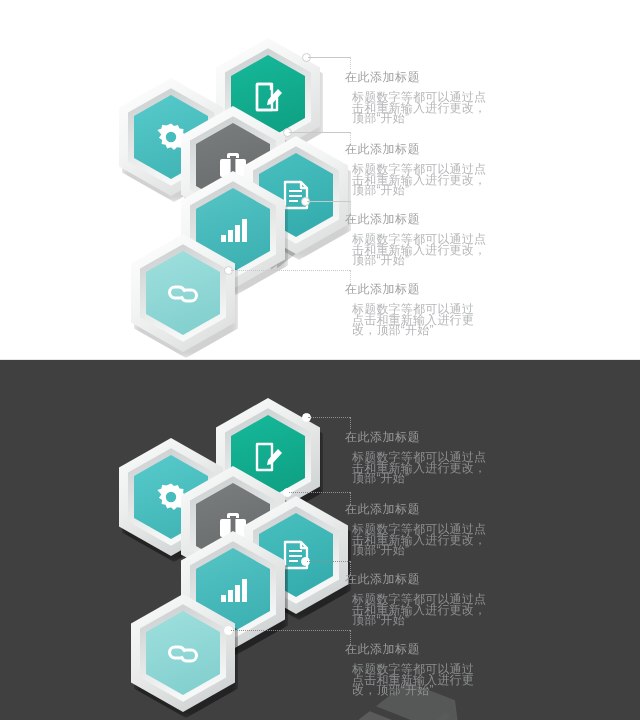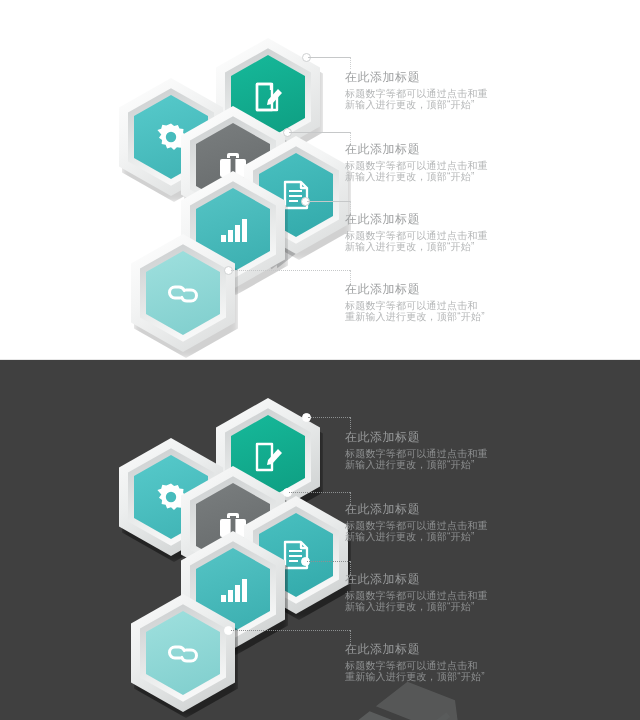--- a/index.html
+++ b/index.html
@@ -59,21 +59,21 @@
   .slide.dark .conn-drop{border-left-color:#8d9091;}
 
   
   .txt{position:absolute;width:150px;}
   .txt h3{
     margin:0 0 4px 0;font-size:12px;font-weight:400;
     color:#9d9fa0;letter-spacing:.5px;line-height:15px;
   }
   .slide.dark .txt h3{color:#9a9c9d;}
   .txt p{
-    margin:0;font-size:10px;line-height:10.5px;color:#b4b6b7;
+    margin:7px;font-size:12px;line-height:10.5px;color:#b4b6b7;
     letter-spacing:.2px;
   }
   .slide.dark .txt p{color:#8e9091;}
 
   
   .watermark{
     position:absolute;pointer-events:none;
     transform:rotate(-38deg);transform-origin:left top;
     color:#cfd0d1;font-size:54px;font-weight:bold;letter-spacing:2px;
     white-space:nowrap;opacity:.85;

